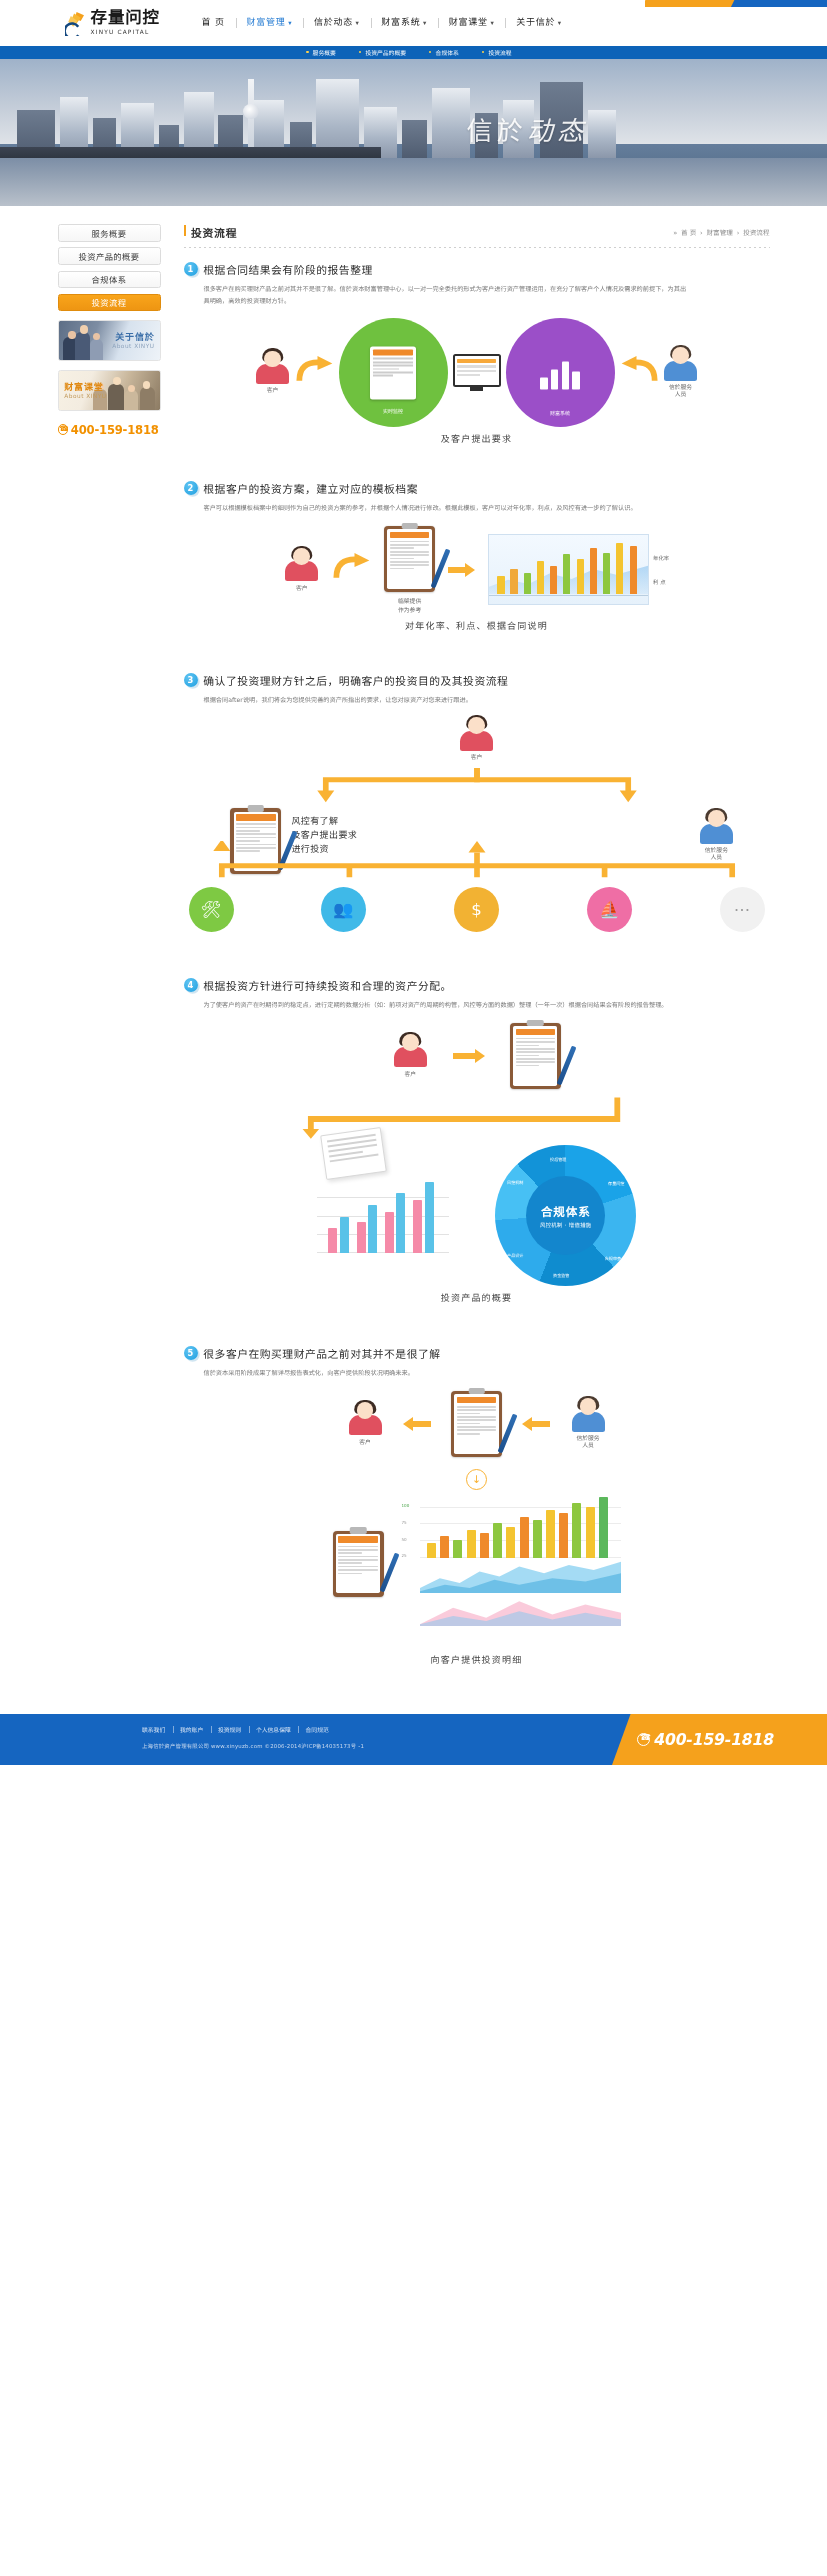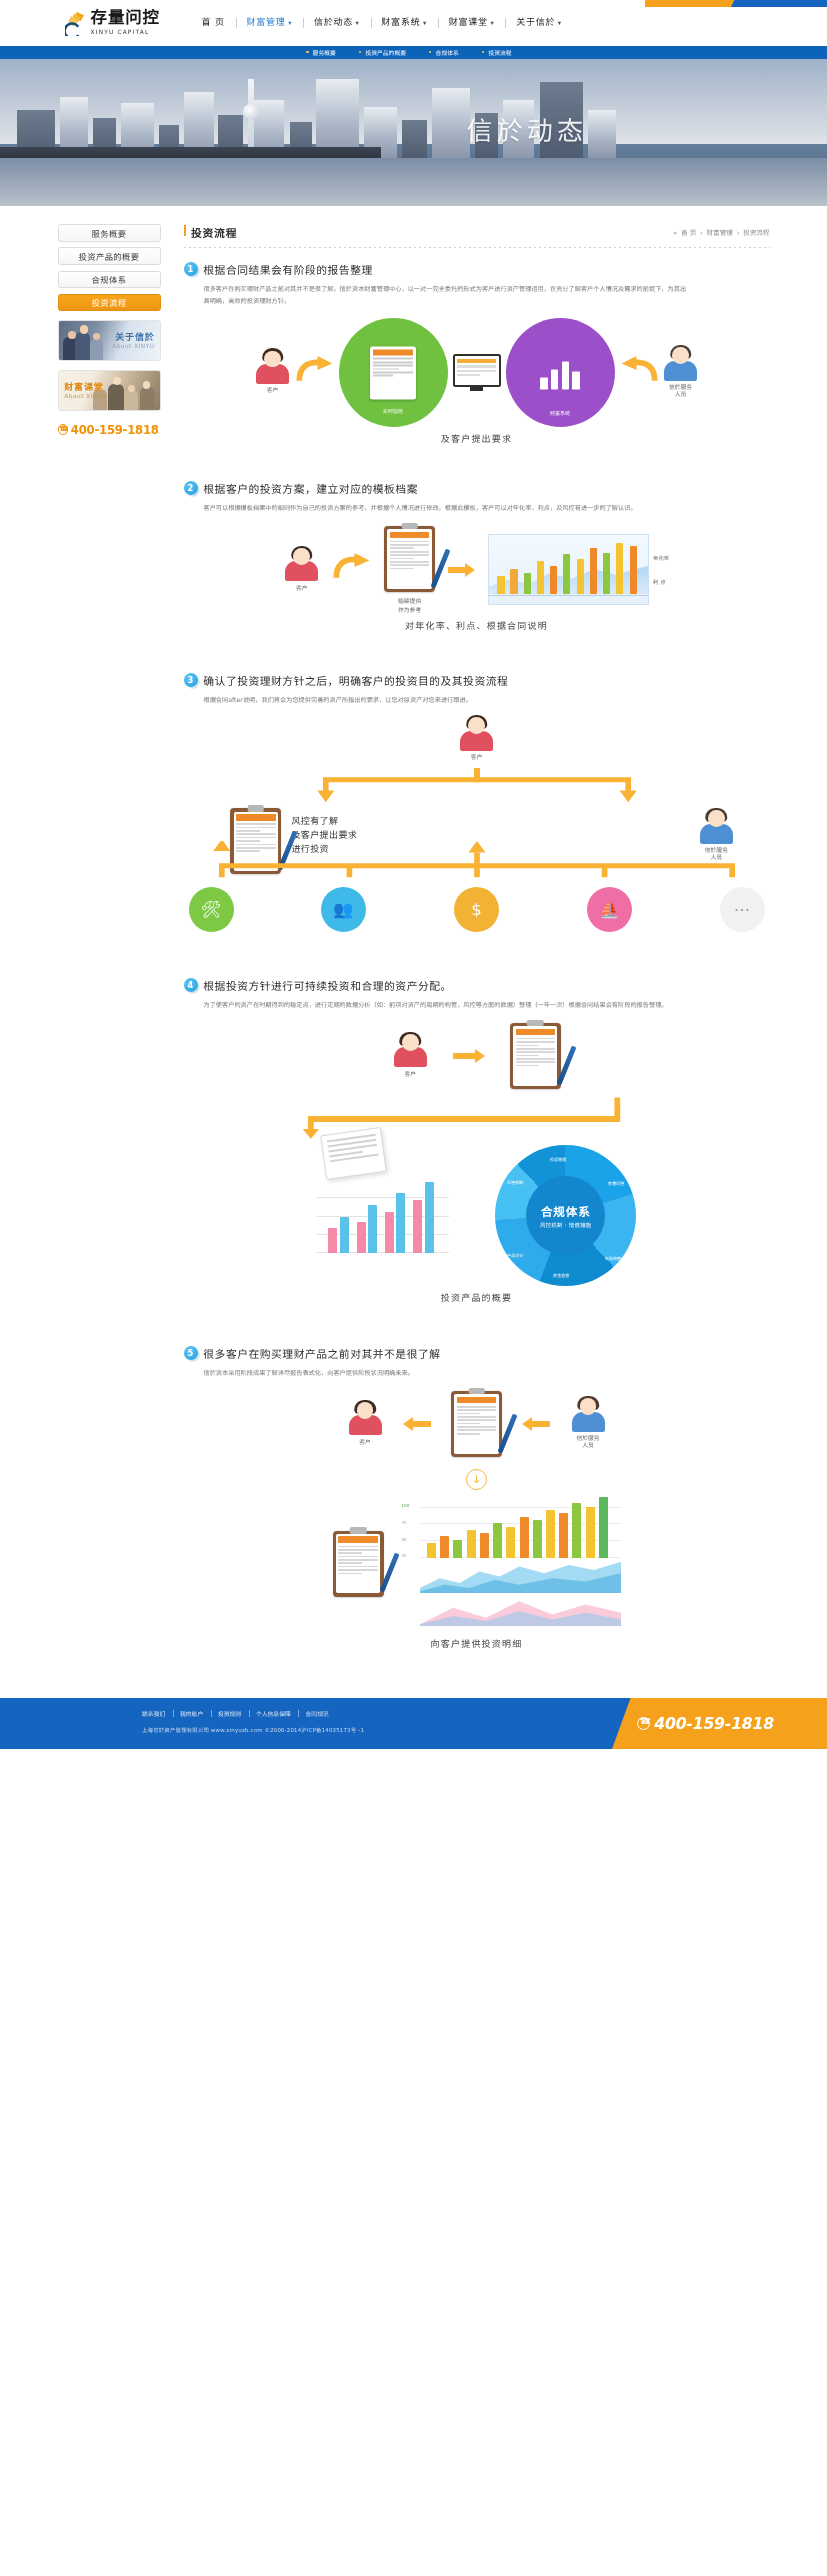--- a/index.html
+++ b/index.html
@@ -166,21 +166,21 @@
   .hero-title {
     position: absolute;
     right: 240px;
     top: 51px;
     font-size: 26px;
     color: rgba(255,255,255,0.9);
     letter-spacing: 4.1px;
     font-weight: 300;
     text-shadow: 0 0.8px 2.5px rgba(0,0,0,0.2);
   }
-  .hero-title .bold { font-weight: 500; }
+  .hero-title .bold { font-weight: 500; font-style: italic; }
 
   
   .page {
     width: 827px;
     position: relative;
     padding-bottom: 33px;
     background: #fff;
   }
   .wrap { width: 712px; margin: 0 auto; display: flex; align-items: flex-start; padding-top: 18px; }
 
@@ -993,21 +993,21 @@
           <svg style="position:absolute;left:18px;bottom:33px;width:201px;height:33px" viewBox="0 0 243 40" preserveAspectRatio="none">
             <path d="M0 34 L24 22 L48 28 L72 14 L96 20 L120 8 L150 16 L180 6 L210 12 L243 2 L243 40 L0 40 Z" fill="rgba(90,190,235,.55)"></path>
             <path d="M0 38 L30 30 L60 34 L90 24 L120 30 L160 22 L200 26 L243 16 L243 40 L0 40 Z" fill="rgba(45,160,215,.45)"></path>
           </svg>
           <svg style="position:absolute;left:18px;bottom:0;width:201px;height:33px" viewBox="0 0 243 40" preserveAspectRatio="none">
             <path d="M0 38 L40 18 L80 30 L120 10 L160 26 L200 14 L243 24 L243 40 L0 40 Z" fill="rgba(245,140,175,.45)"></path>
             <path d="M0 38 L40 28 L80 34 L120 22 L160 32 L200 24 L243 32 L243 40 L0 40 Z" fill="rgba(130,200,240,.5)"></path>
           </svg>
         </div>
       </div>
-      <div class="caption" style="margin-top:11px">向客户提供投资明细</div>
+      <div class="caption" style="margin-top:27px">向客户提供投资明细</div>
     </div>
 
   </div>
 </div>
 </div>
 
 <div class="footer">
   <div class="blue"></div>
   <div class="orange"></div>
   <div class="fl">

